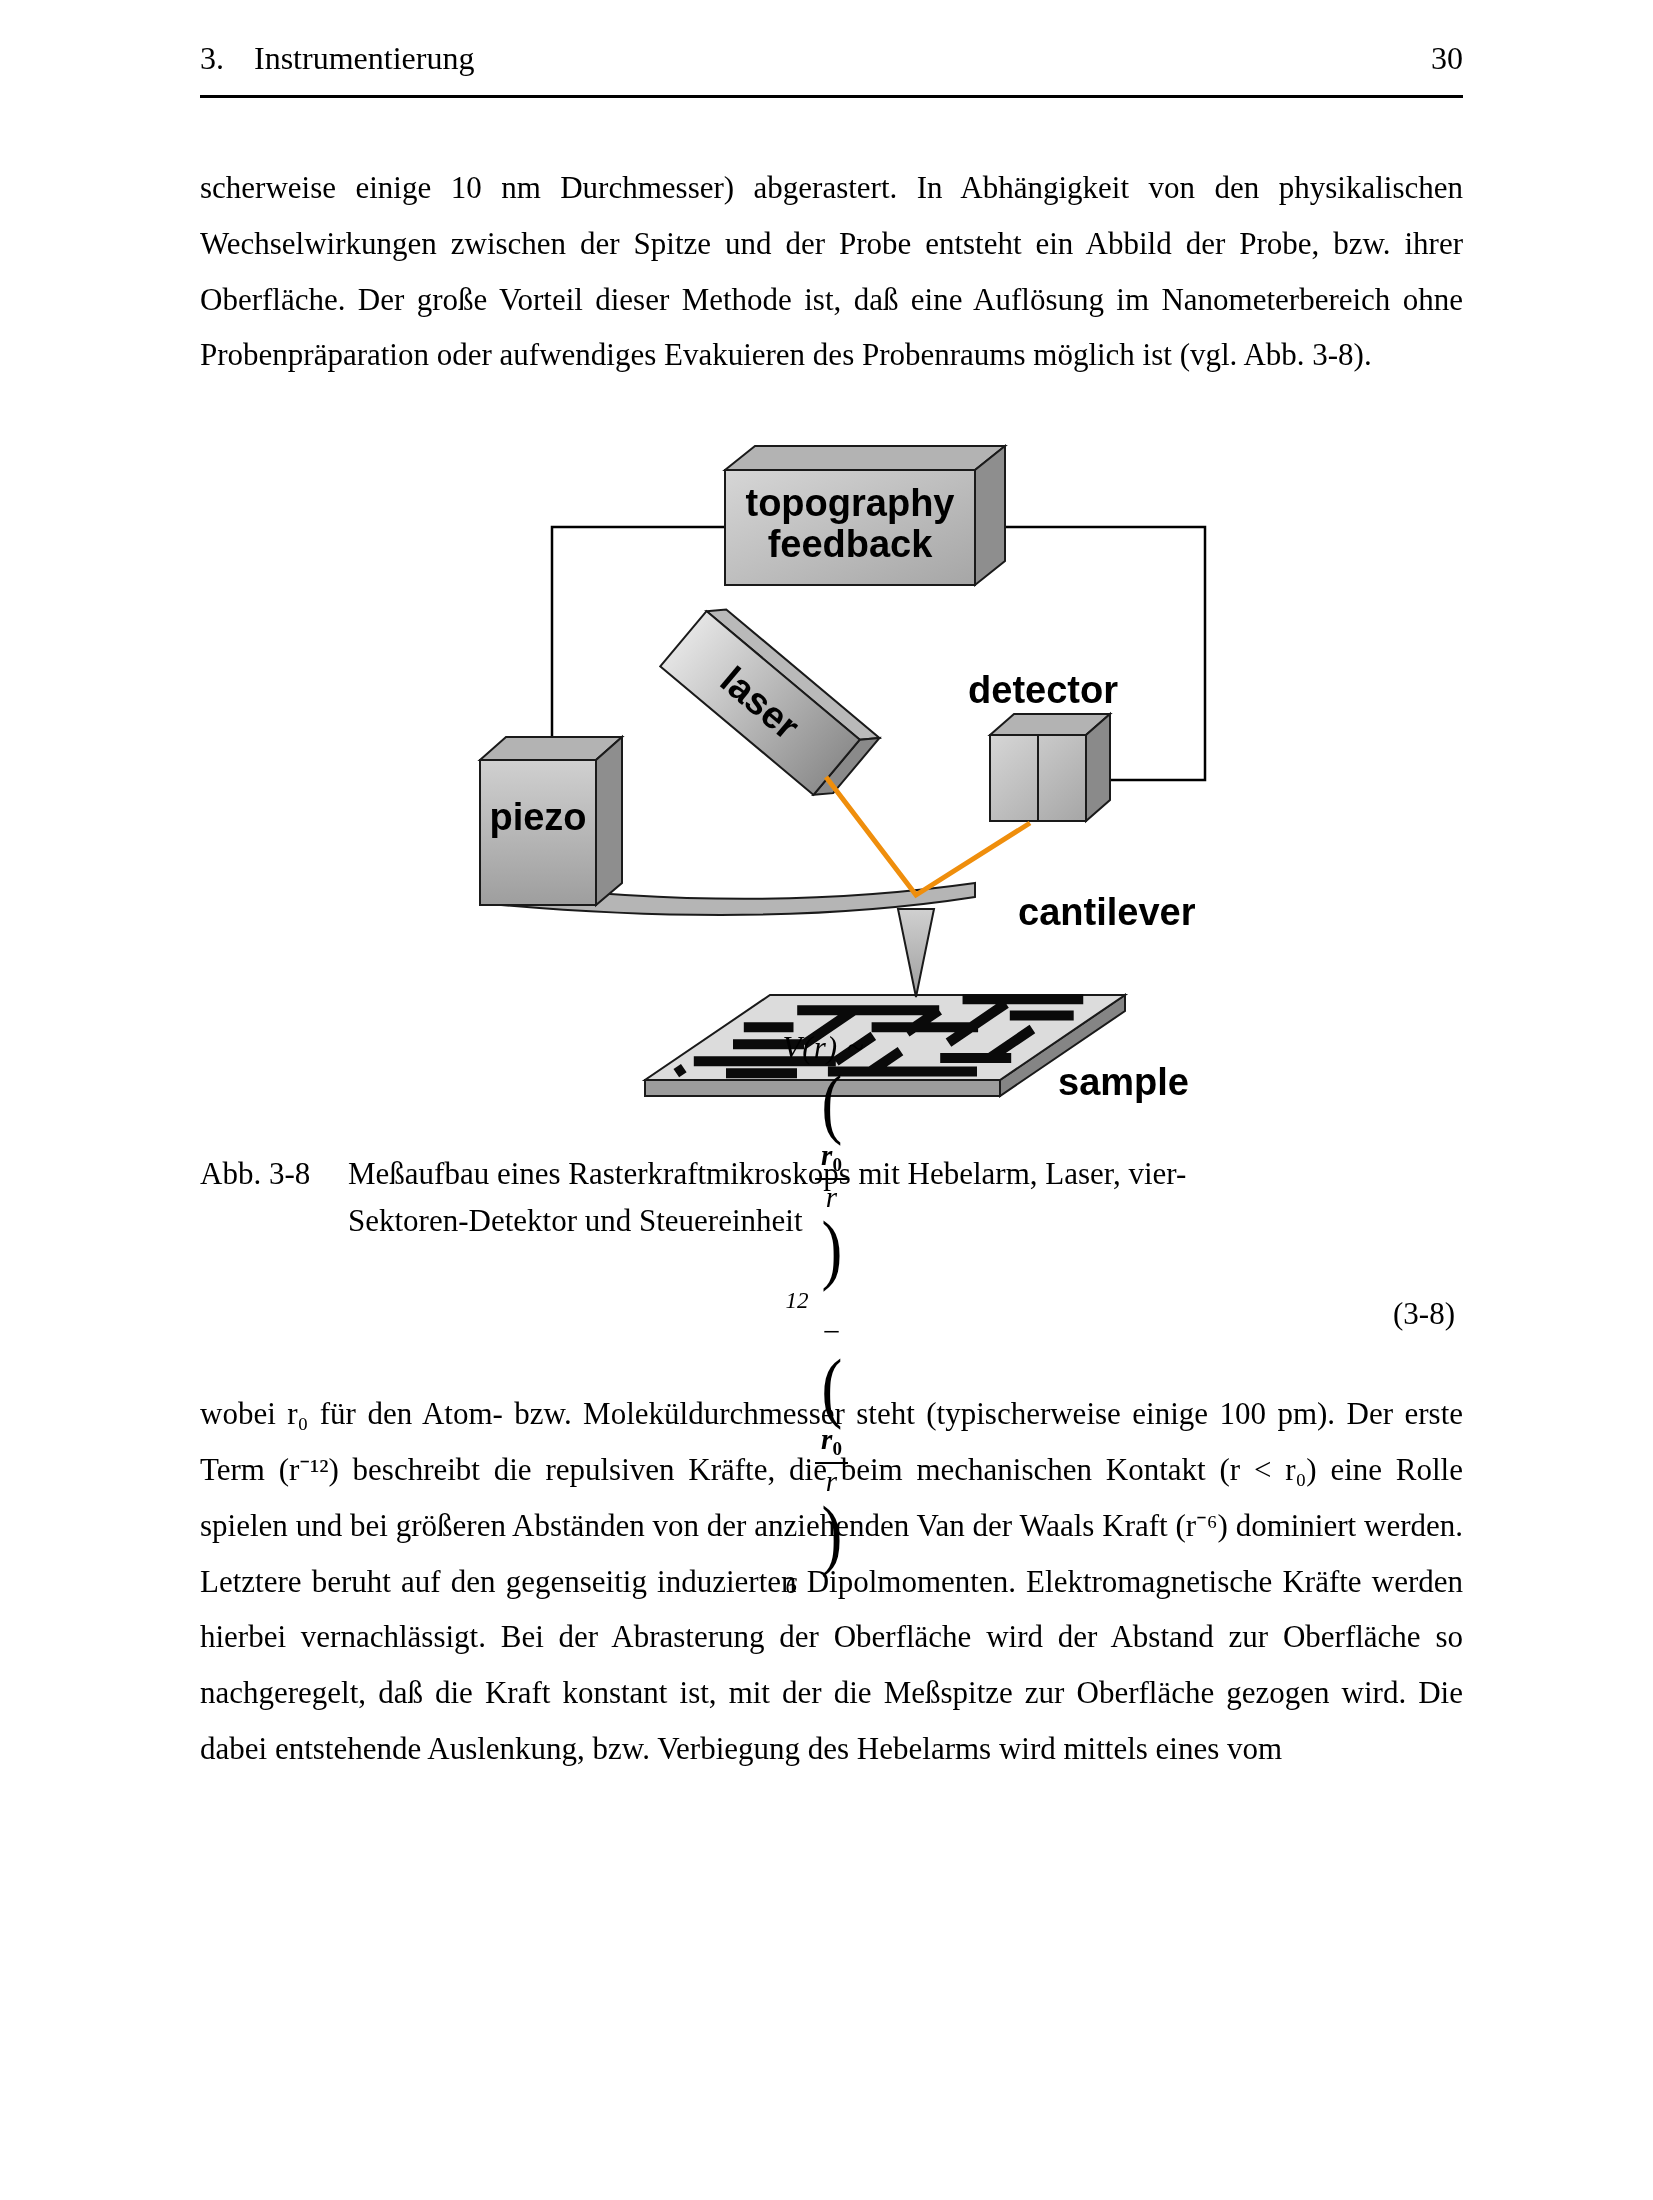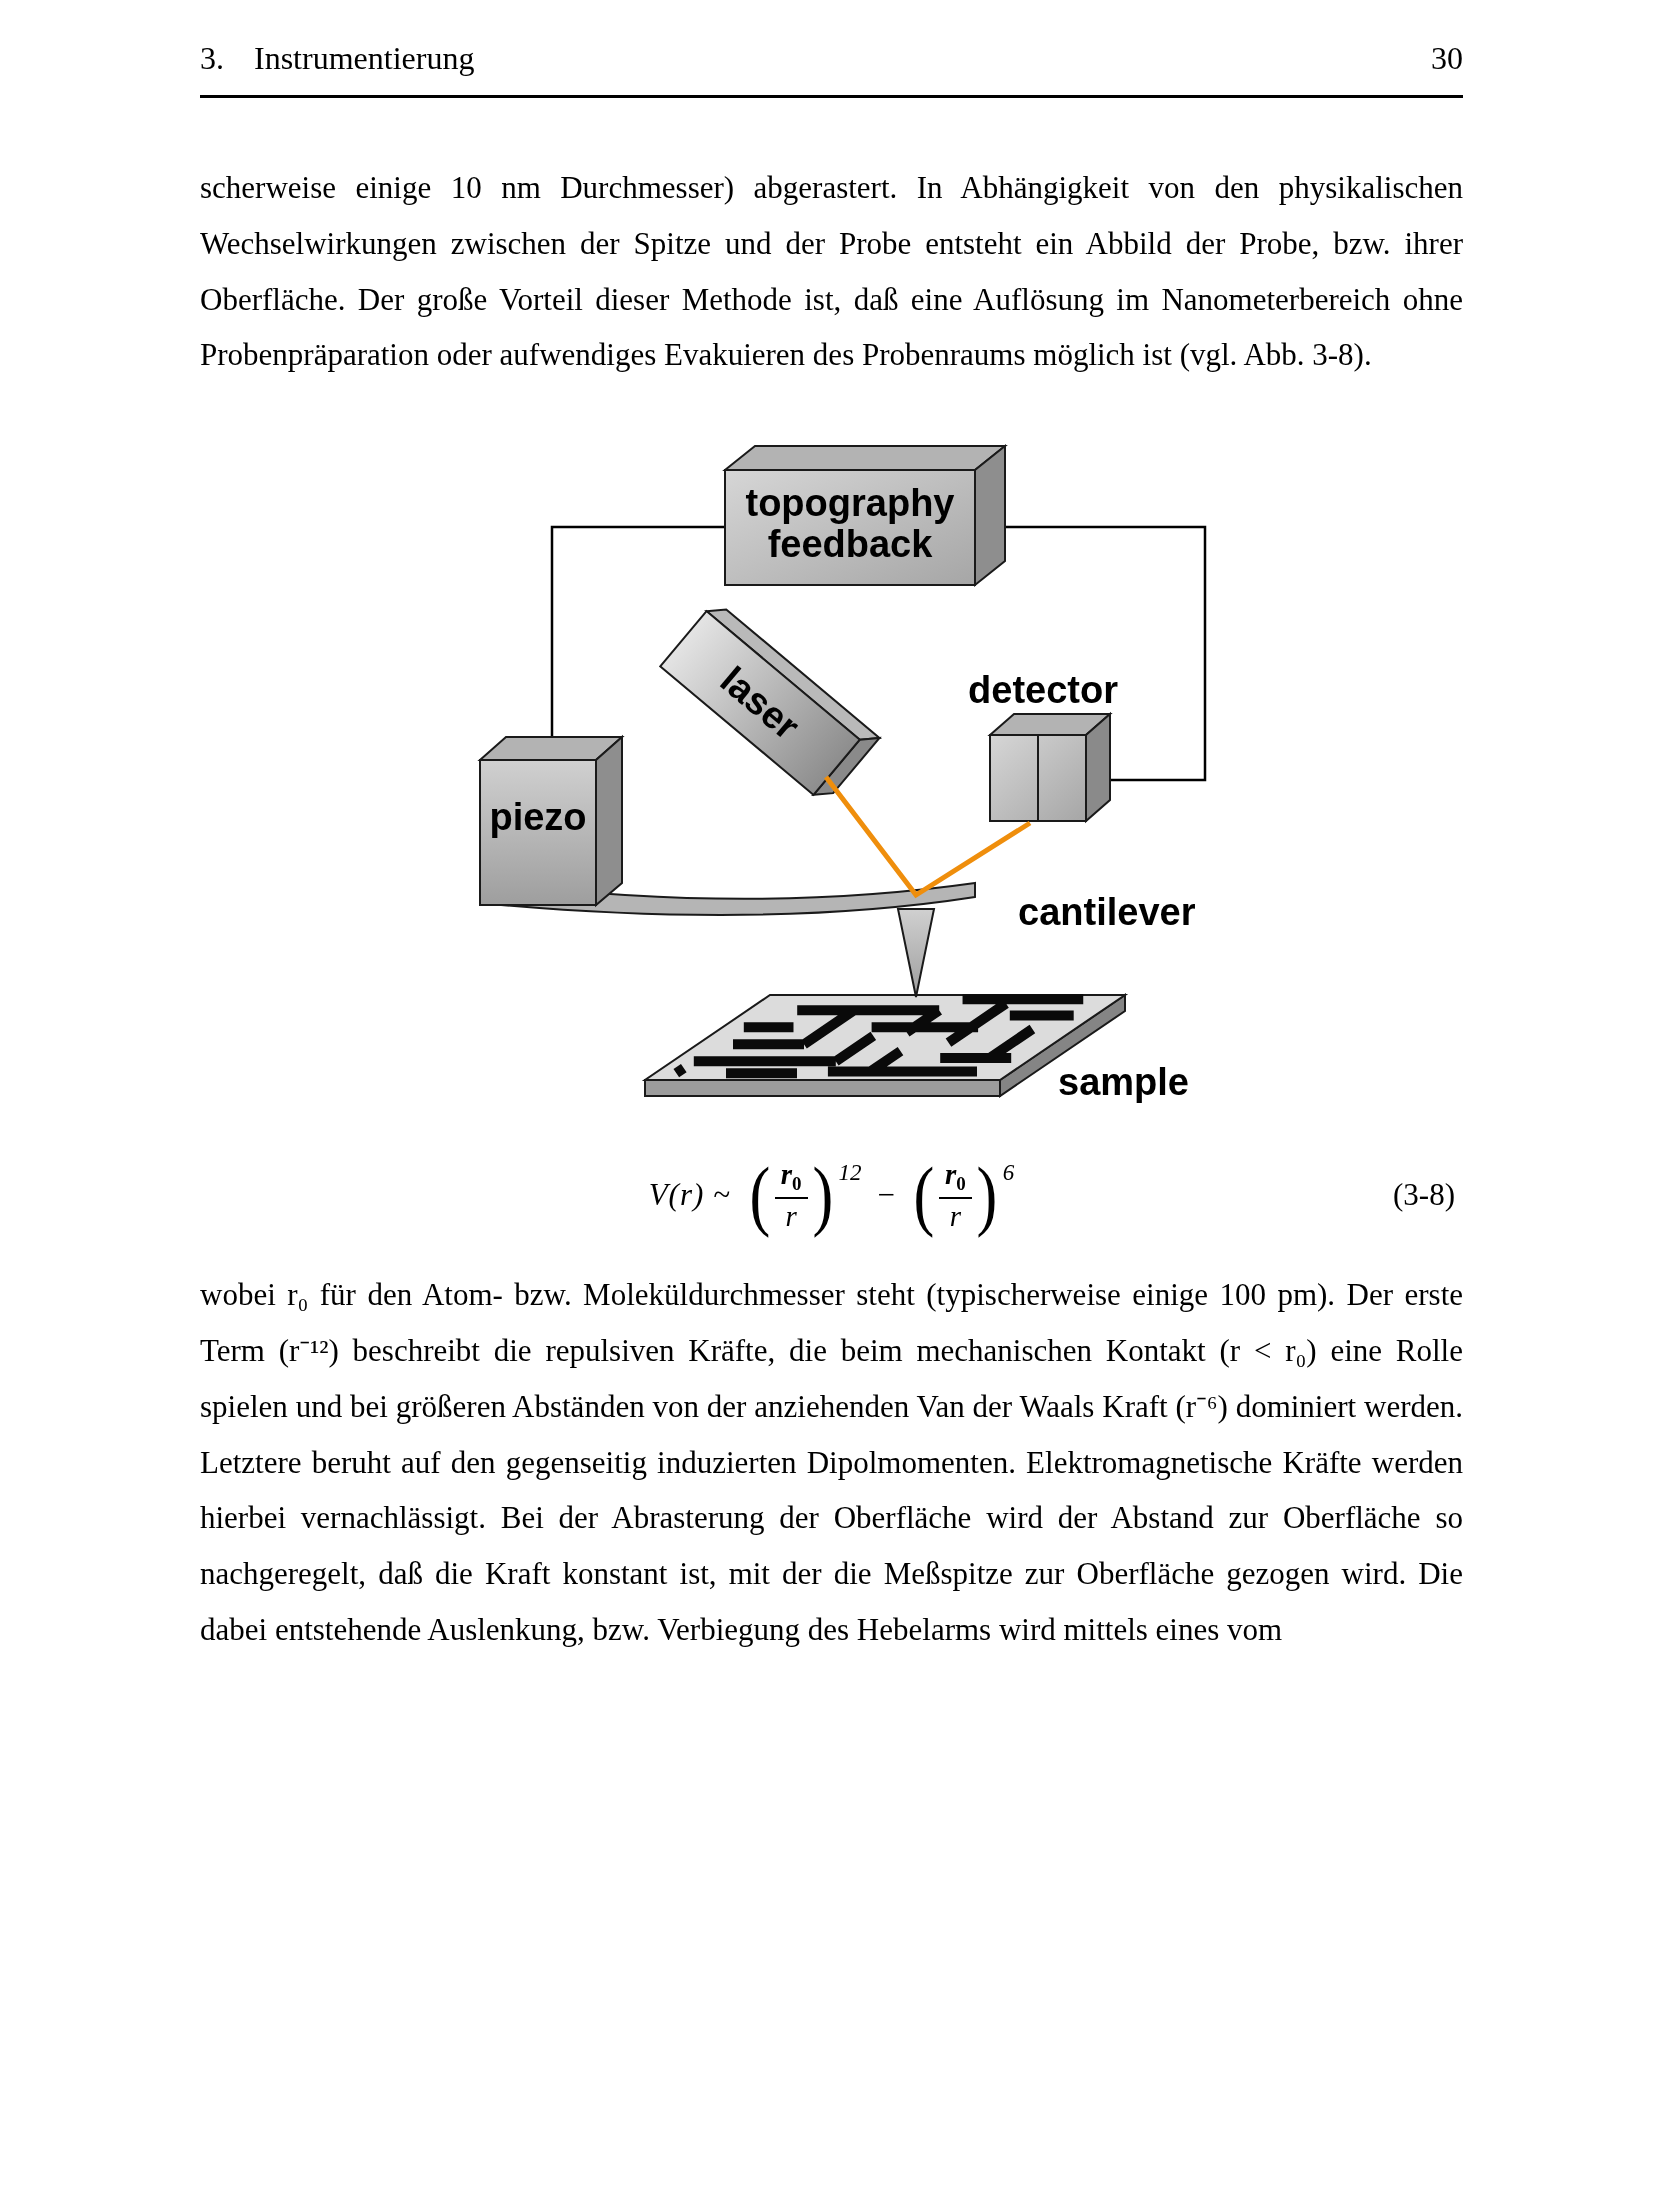--- a/index.html
+++ b/index.html
@@ -31,21 +31,21 @@
   .figure svg { position:absolute; left:0; top:0; }
   .dlabel { font-family:"Liberation Sans", sans-serif; font-weight:bold; font-size:38px; fill:#000; }
 
   
   .caption { display:flex; margin-top:26px; font-size:31px; line-height:1.5; }
   .caption .cap-label { flex:0 0 148px; }
   .caption .cap-text { flex:0 1 auto; max-width:950px; }
 
   
   .eq-row { position:relative; margin-top:14px; height:112px; display:flex; align-items:center; justify-content:center; }
-  .eq-math { display:flex; align-items:center; font-size:31px; }
+  .eq-math { display:flex; align-items:center; font-size:31px;flex-direction:column; }
   .it { font-style:italic; }
   .eq-lhs { margin-right:16px; letter-spacing:1px; }
   .bigparen {
     font-size:78px; line-height:0.95; font-weight:400;
     transform:scaleX(0.8); font-family:"Liberation Serif",serif;
   }
   .frac { display:inline-flex; flex-direction:column; align-items:center; line-height:1.05; font-size:29px; margin:0 2px; }
   .frac .num { border-bottom:2.5px solid #000; padding:0 6px 3px; text-align:center;font-weight:bold; }
   .frac .den { padding-top:2px; }
   .subsc { font-size:19px; font-style:normal; vertical-align:-6px; font-family:"Liberation Serif","DejaVu Serif",serif; }
@@ -130,20 +130,24 @@
         <text x="0" y="13" class="dlabel" text-anchor="middle">laser</text>
       </g>
 
       <polyline points="626,342 716,460 830,388" fill="none" stroke="#ef8e0c" stroke-width="5"></polyline>
 
       <text x="818" y="490" class="dlabel">cantilever</text>
       <text x="858" y="660" class="dlabel">sample</text>
     </svg>
   </figure>
 
+  <div class="caption">
+    <span class="cap-label">Abb. 3-8</span>
+    <span class="cap-text">Meßaufbau eines Rasterkraftmikroskops mit Hebelarm, Laser, vier-Sektoren-Detektor und Steuereinheit</span>
+  </div>
 
 
   <div class="eq-row">
     <div class="eq-math">
       <span class="eq-lhs it">V(r) ~</span>
 
       <span class="bigparen">(</span>
       <span class="frac">
         <span class="num"><span class="it">r</span><span class="subsc">0</span></span>
         <span class="den it">r</span>

